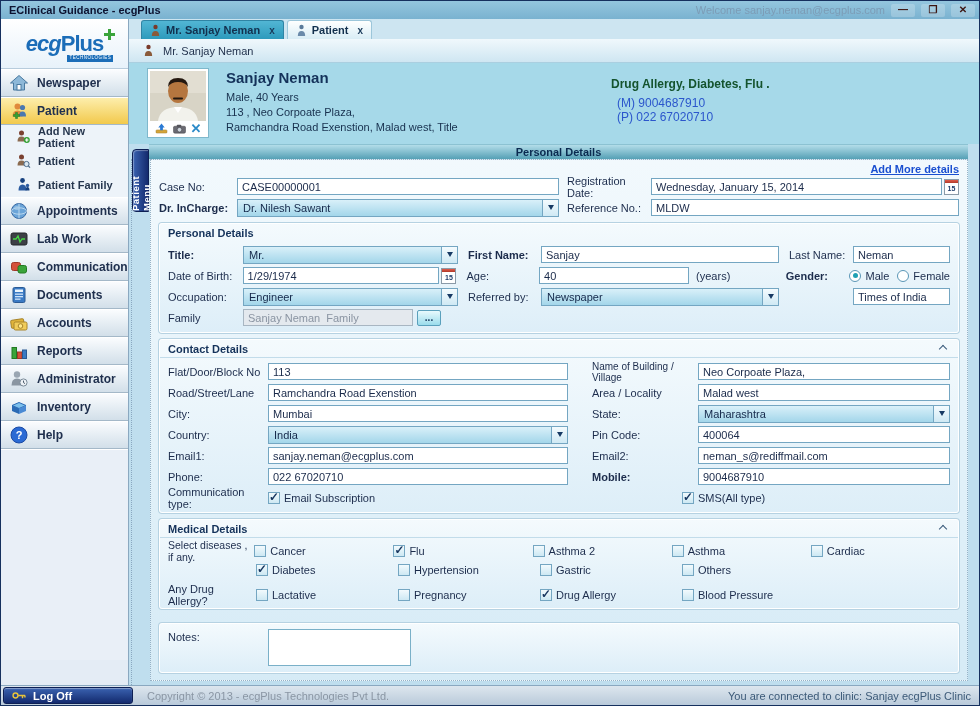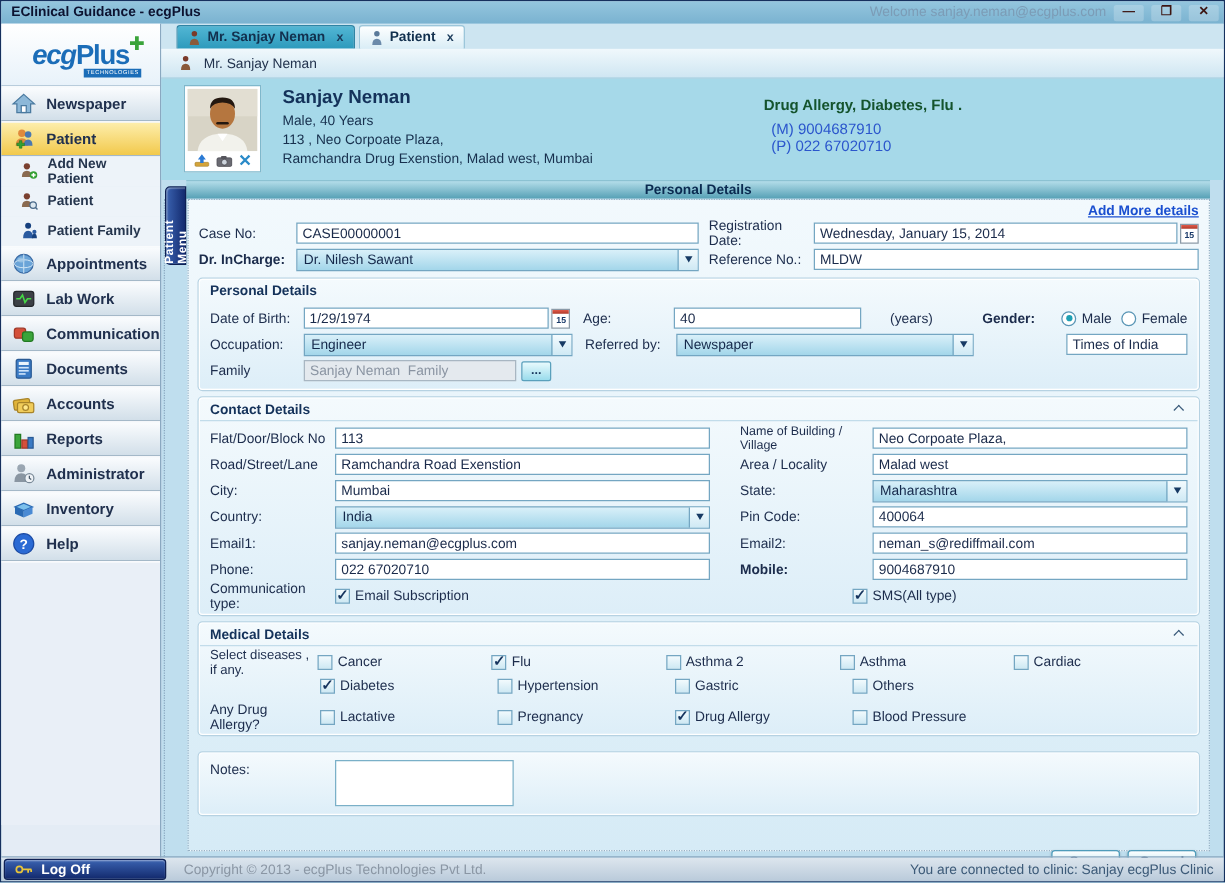--- a/index.html
+++ b/index.html
@@ -127,21 +127,21 @@
   .fs-head { display:flex; align-items:center; justify-content:space-between; padding:3px 8px 2px 8px; }
   .fs-head .fs-title { font-weight:bold; color:#14325a; }
   .fs-head.underline { border-bottom:1px solid #c2dcea; }
   .chev-up { width:6px; height:6px; border-top:1.5px solid #3a5a7a; border-right:1.5px solid #3a5a7a;
     transform:rotate(-45deg); margin-right:4px; cursor:pointer; }
   .fs-body { padding:4px 8px 5px 8px; }
 
   .browse-btn { width:24px; height:16px; margin-left:4px; border:1px solid #5aa0bc; border-radius:2px;
     background:linear-gradient(180deg,#e8fafd,#9adcec); font-weight:bold; color:#16365c; font-size:10px;
     display:flex; align-items:center; justify-content:center; cursor:pointer; }
-  .suffix { margin-left:23px; color:#1c2c4c; }
+  .suffix { margin-left:7px; color:#1c2c4c; }
 
   .mrow { display:flex; align-items:center; height:17px; margin-bottom:2px; }
   .mlabel { width:88px; font-size:10.5px; color:#1c2c4c; }
   .mcell { width:142px; display:flex; align-items:center; }
 
   .notes-fieldset { margin-top:14px; }
   .notes-body { display:flex; padding:5px 8px 6px 8px; }
   .notes-label { width:100px; padding-top:2px; }
   .notes-ta { width:143px; height:37px; border:1px solid #7ab0c8; background:#fff; resize:none;
     font-family:"Liberation Sans",sans-serif; font-size:11px; }
@@ -358,21 +358,21 @@
               <rect x="4" y="0.5" width="5" height="2.5" rx="1" fill="#55555c"></rect>
               <circle cx="7" cy="5.8" r="2.5" fill="#cdd4dc" stroke="#3a3a40" stroke-width=".6"></circle>
             </svg>
           <span class="photo-x">✕</span>
         </div>
       </div>
       <div id="pinfo">
         <div class="p-name">Sanjay Neman</div>
         <div class="p-line">Male, 40 Years</div>
         <div class="p-line">113 , Neo Corpoate Plaza,</div>
-        <div class="p-line">Ramchandra Drug Exenstion, Malad west, Mumbai</div>
+        <div class="p-line">Ramchandra Road Exenstion, Malad west, Title</div>
       </div>
       <div id="palerts">
         <div class="alert-text">Drug Allergy, Diabetes, Flu .</div>
         <div class="phone-line">(M) 9004687910</div>
         <div class="phone-line">(P) 022 67020710</div>
       </div>
     </div>
 
     <div id="band">
       <span class="band-title">Personal Details</span>
@@ -418,20 +418,39 @@
               <input class="input" value="MLDW" style="">
             </span>
         </div>
 
         <div class="fieldset">
           <div class="fs-head">
               <span class="fs-title">Personal Details</span>
             </div>
           <div class="fs-body">
             <div class="frow">
+              <span class="lab pl1 bold">Title:</span>
+              <span class="pf1">
+                <span class="ddl">
+                  <span class="ddl-text">Mr.</span>
+                  <span class="ddl-btn">
+                      <span class="tri-down"></span>
+                    </span>
+                </span>
+              </span>
+              <span class="lab pl2 bold">First Name:</span>
+              <span class="pf2">
+                  <input class="input" value="Sanjay" style="">
+                </span>
+              <span class="lab pl3">Last Name:</span>
+              <span class="pf3">
+                  <input class="input" value="Neman" style="">
+                </span>
+            </div>
+            <div class="frow">
               <span class="lab pl1">Date of Birth:</span>
               <span class="pf1">
                 <input class="input" value="1/29/1974" style="">
                 <span class="cal">
                     <span class="cal-top"></span>
                     <span class="cal-num">15</span>
                   </span>
               </span>
               <span class="lab pl2">Age:</span>
               <span class="pf2">

